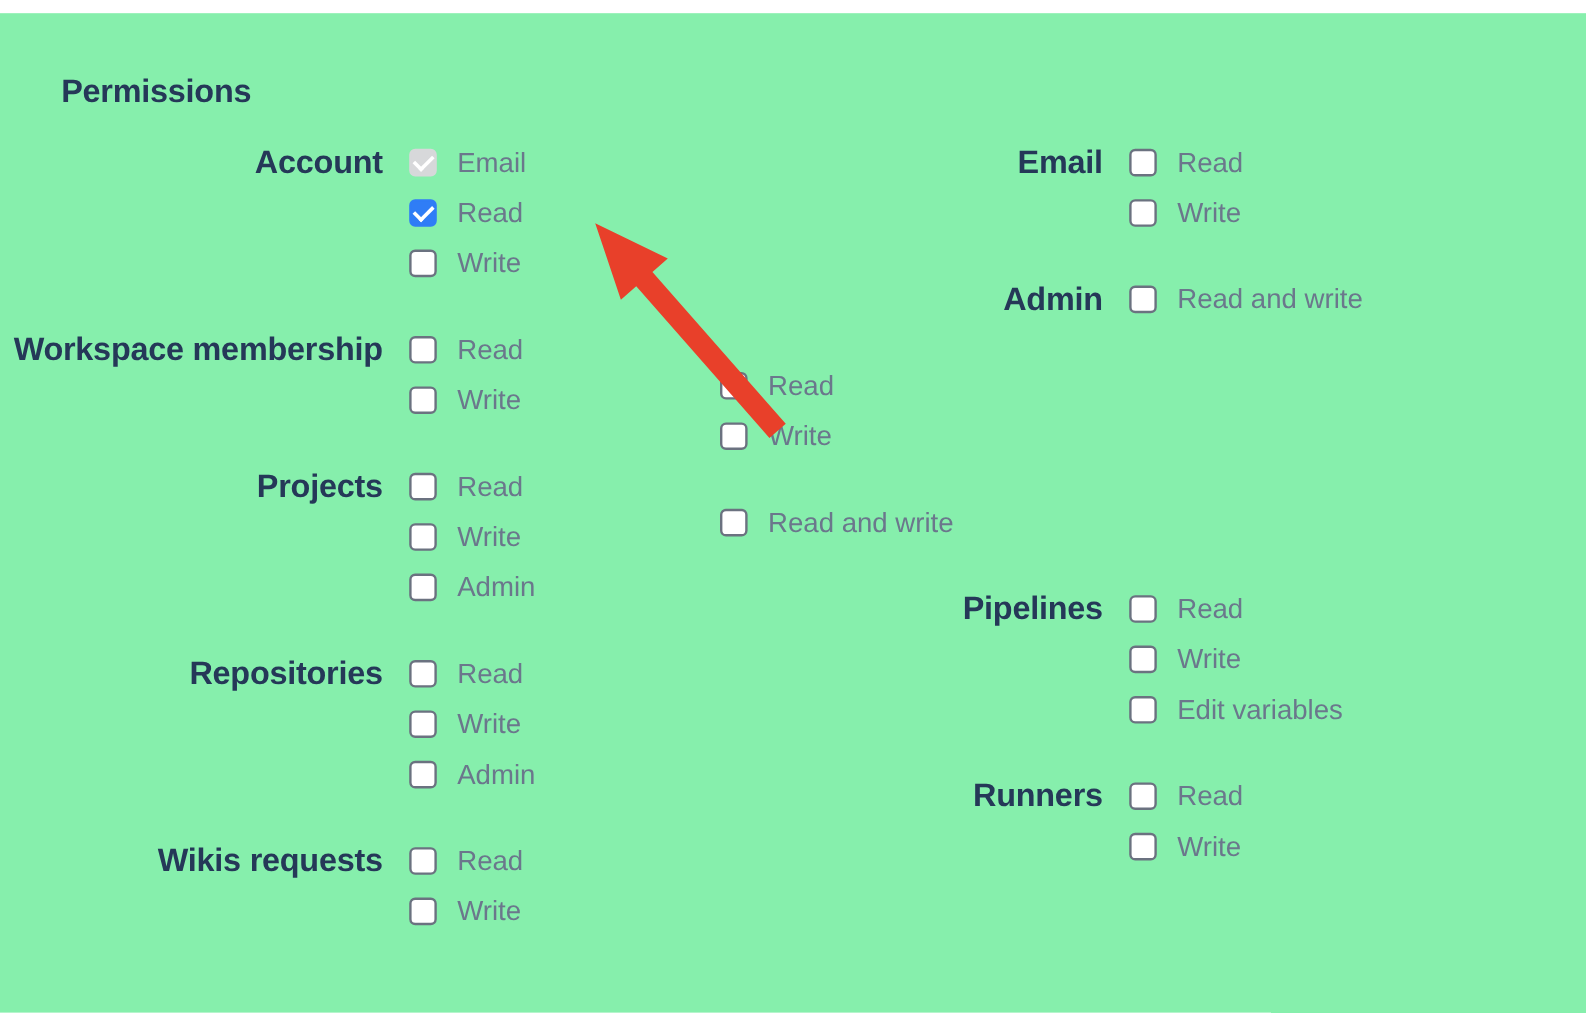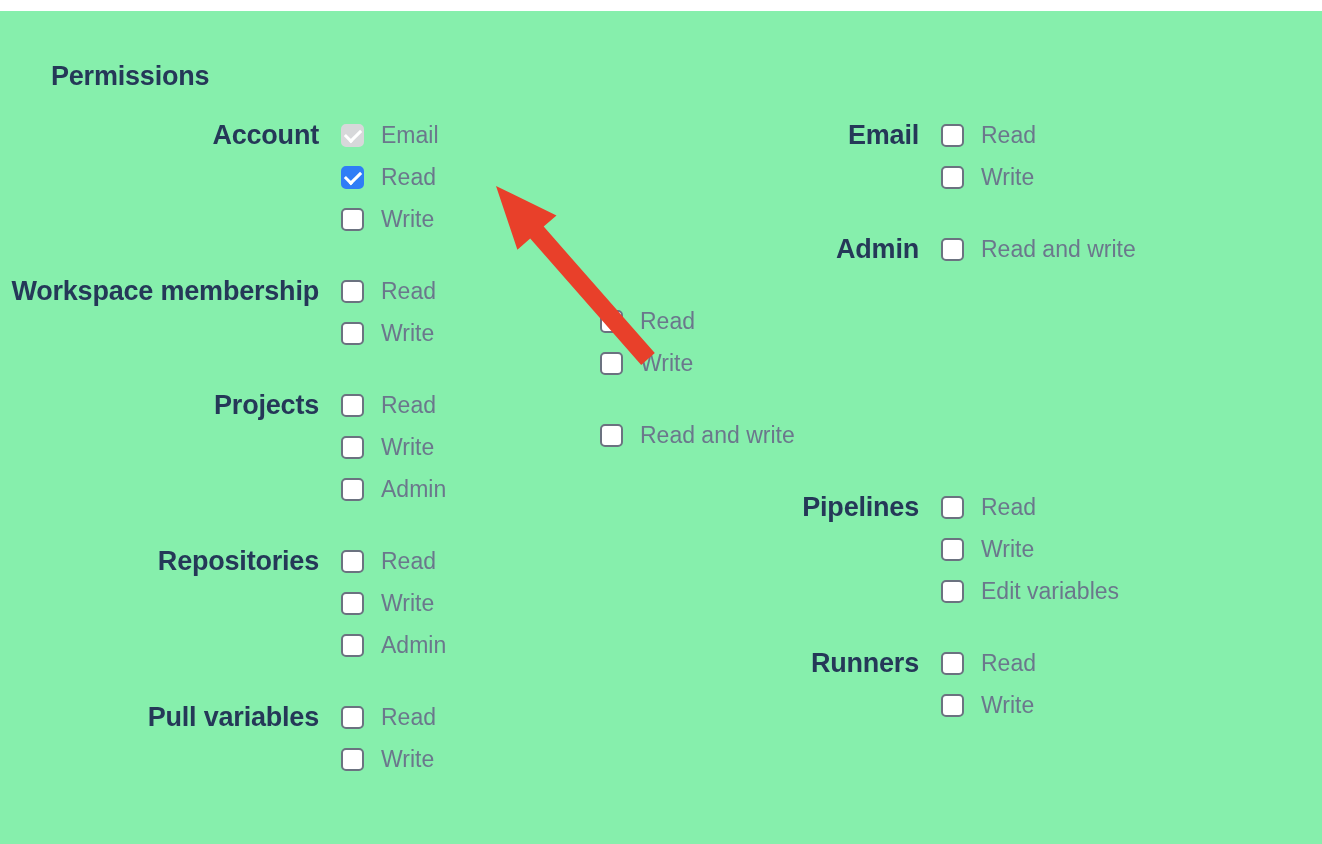--- a/index.html
+++ b/index.html
@@ -210,21 +210,21 @@
               <span class="cbox"></span>
               <span class="opt-label">Write</span>
             </div>
             <div class="opt-row">
               <span class="cbox"></span>
               <span class="opt-label">Admin</span>
             </div>
           </div>
         </div>
         <div class="perm-group">
-          <div class="group-label">Pull variables</div>
+          <div class="group-label">Wikis requests</div>
           <div class="group-options">
             <div class="opt-row">
               <span class="cbox"></span>
               <span class="opt-label">Read</span>
             </div>
             <div class="opt-row">
               <span class="cbox"></span>
               <span class="opt-label">Write</span>
             </div>
           </div>

